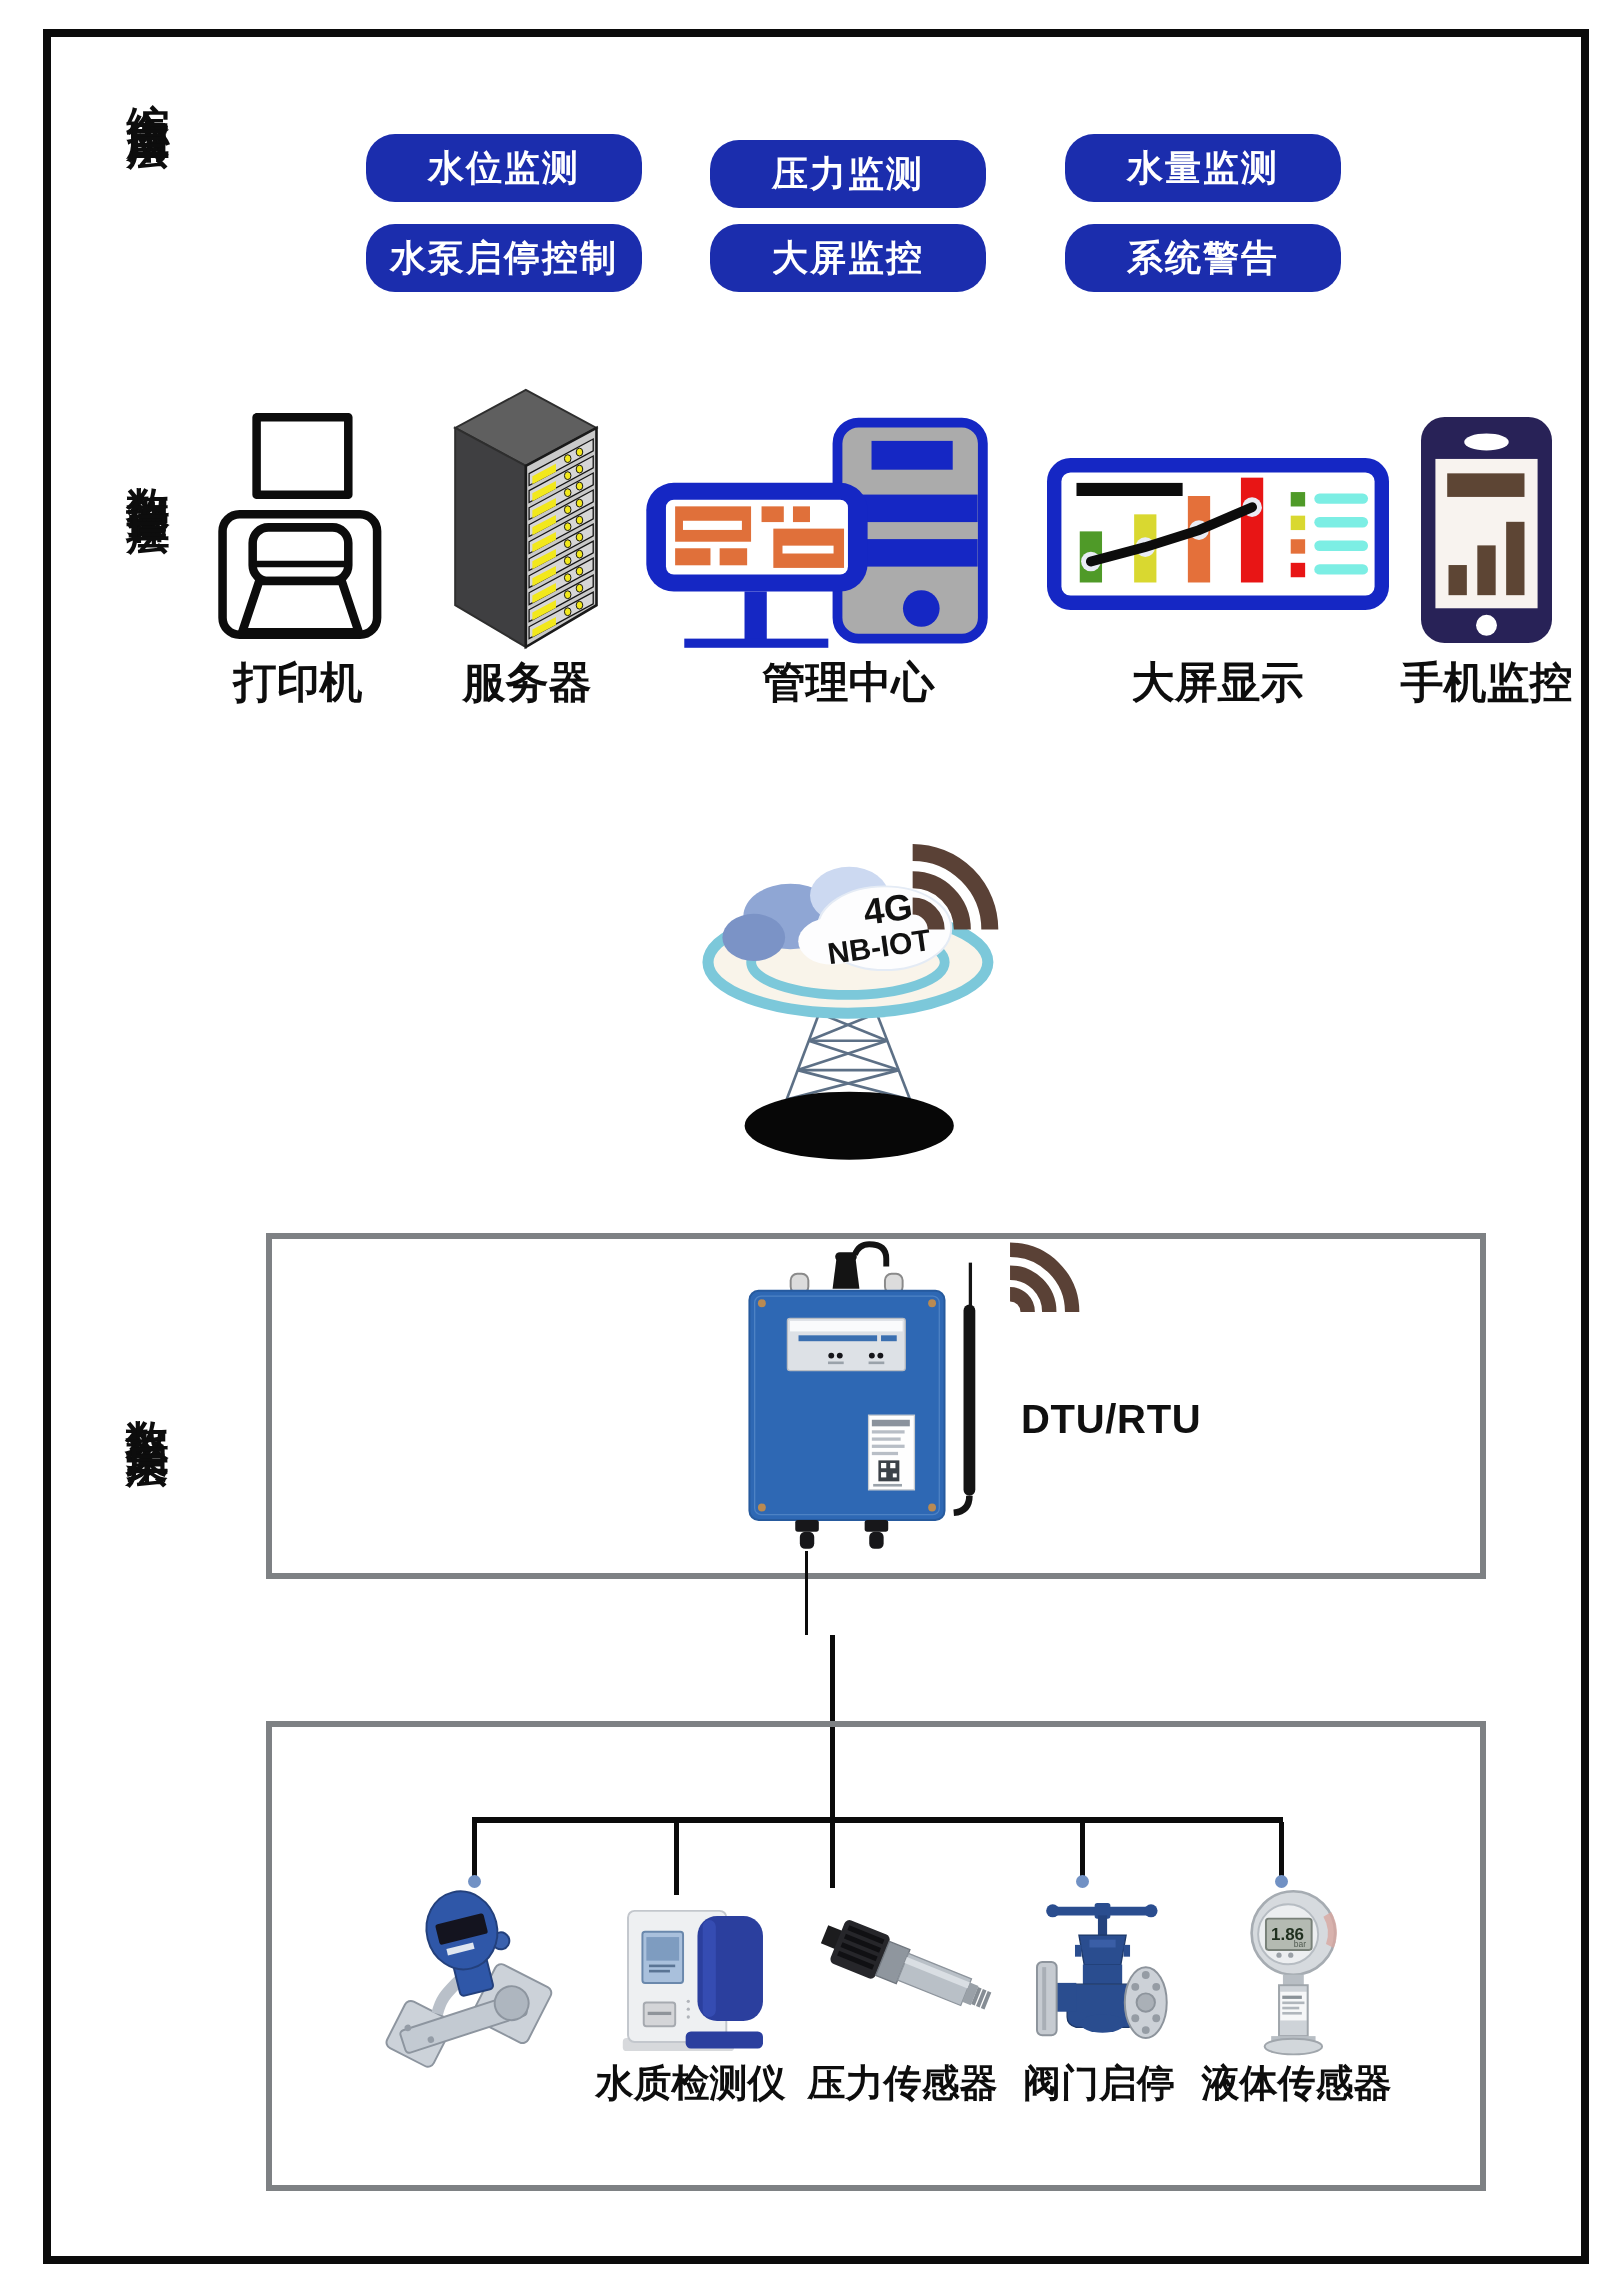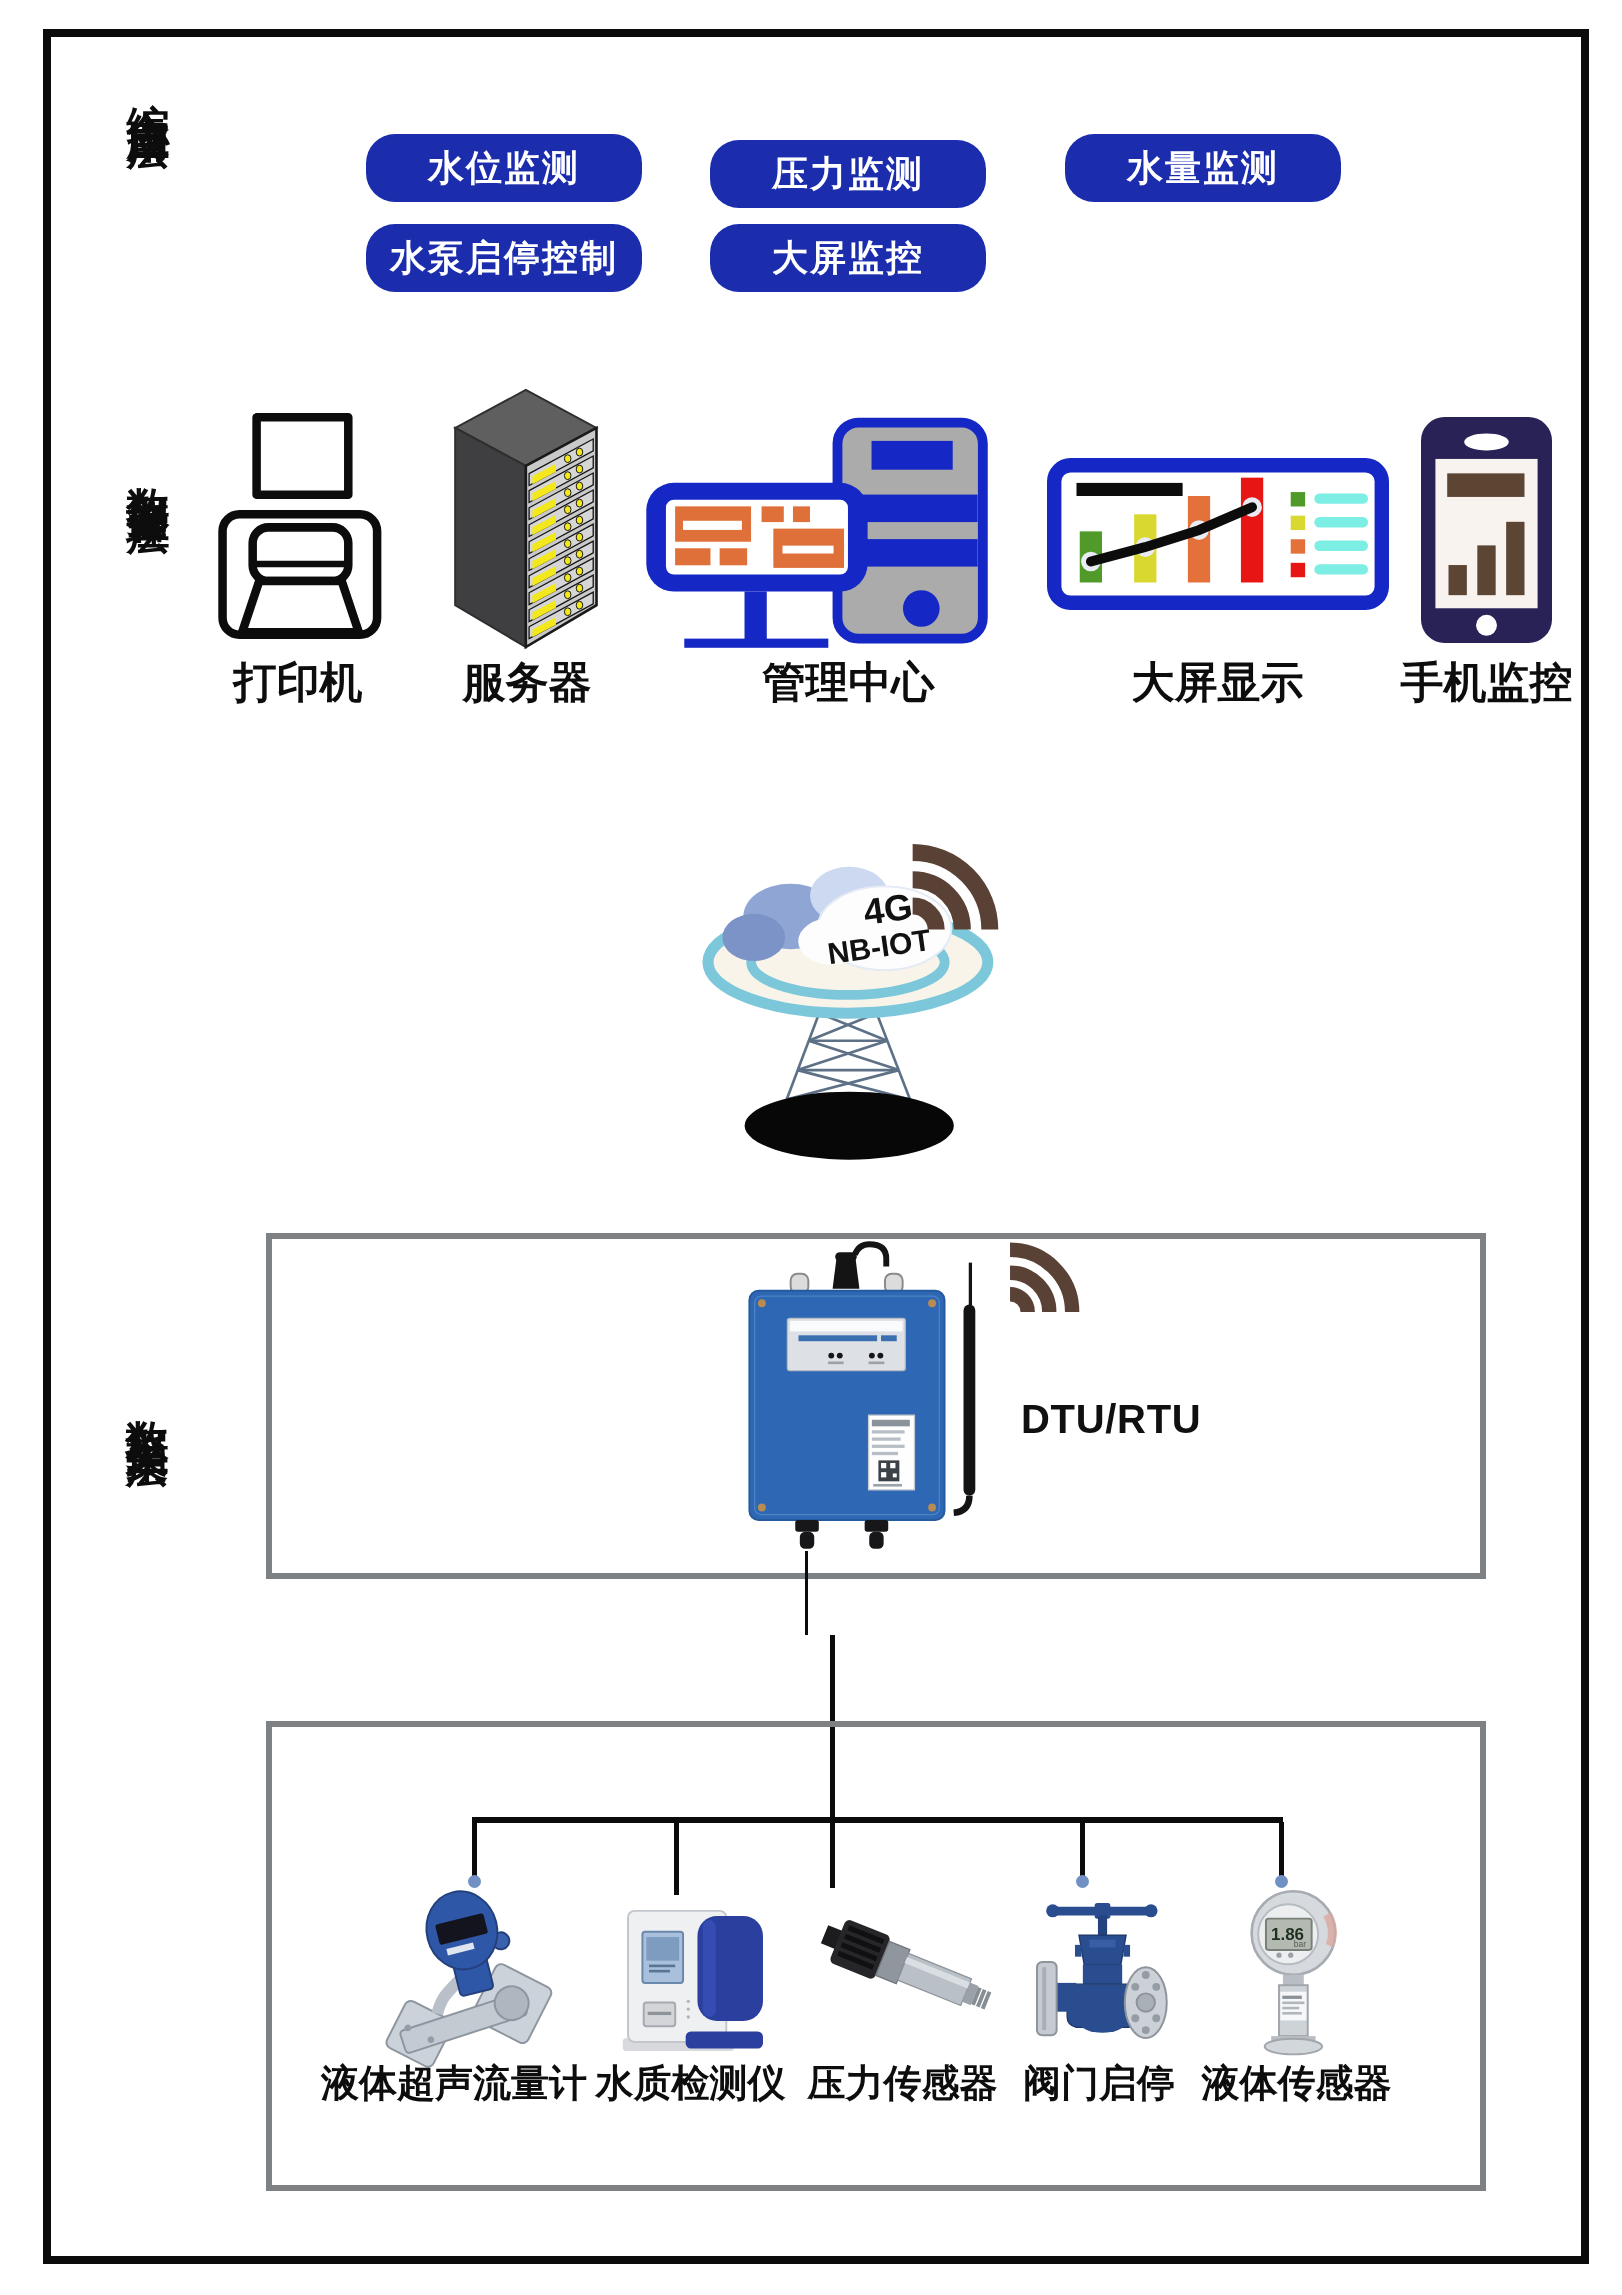--- a/index.html
+++ b/index.html
@@ -28,20 +28,21 @@
 
   <div class="abs layer-label" style="top:69px;">综合应用层</div>
   <div class="abs layer-label" style="top:454px;">数据管理层</div>
   <div class="abs layer-label" style="top:1387px;left:119px;">数据采集层</div>
 
   <div class="abs pill" style="left:366px;top:134px;">水位监测</div>
   <div class="abs pill" style="left:710px;top:140px;">压力监测</div>
   <div class="abs pill" style="left:1065px;top:134px;">水量监测</div>
   <div class="abs pill" style="left:366px;top:224px;">水泵启停控制</div>
   <div class="abs pill" style="left:710px;top:224px;">大屏监控</div>
+  <div class="abs pill" style="left:1065px;top:224px;">系统警告</div>
 
   <svg class="abs" style="left:216px;top:412px;" width="167" height="236" viewBox="0 0 255 360">
     <g fill="#ffffff" stroke="#0c0c0c" stroke-width="13" stroke-linejoin="round">
       <rect x="62" y="8" width="140" height="118"></rect>
       <rect x="10" y="156" width="236" height="184" rx="26"></rect>
       <rect x="56" y="176" width="146" height="82" rx="24"></rect>
       <line x1="56" y1="232" x2="202" y2="232" stroke-width="10"></line>
       <polygon points="66,258 192,258 218,336 40,336"></polygon>
     </g>
   </svg>
@@ -382,19 +383,18 @@
     <rect x="78" y="152" width="44" height="78" fill="#ced3d8" stroke="#a0a6ac" stroke-width="3"></rect>
     <rect x="80" y="162" width="40" height="44" fill="#f6f7f8"></rect>
     <rect x="83" y="168" width="30" height="5" fill="#8a9298"></rect>
     <rect x="83" y="177" width="34" height="4" fill="#b0b6bc"></rect>
       <rect x="83" y="185" width="26" height="4" fill="#b0b6bc"></rect>
       <rect x="83" y="193" width="30" height="4" fill="#b0b6bc"></rect>
     <rect x="66" y="230" width="68" height="10" fill="#b8bec4"></rect>
     <ellipse cx="100" cy="246" rx="44" ry="12" fill="#d2d7db" stroke="#a0a6ac" stroke-width="3"></ellipse>
   </svg>
 
-  <div class="abs sensor-label" style="left:307px;width:294px;">液体超声流量计</div>
   <div class="abs sensor-label" style="left:576px;width:229px;">水质检测仪</div>
   <div class="abs sensor-label" style="left:788px;width:229px;">压力传感器</div>
   <div class="abs sensor-label" style="left:1001px;width:196px;">阀门启停</div>
   <div class="abs sensor-label" style="left:1182px;width:229px;">液体传感器</div>
 </div>
 
 
 </body></html>

